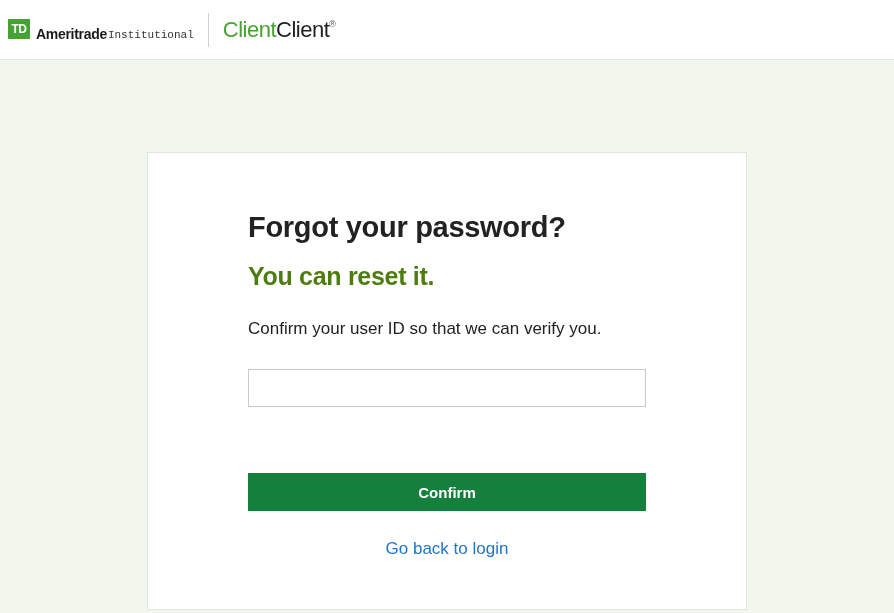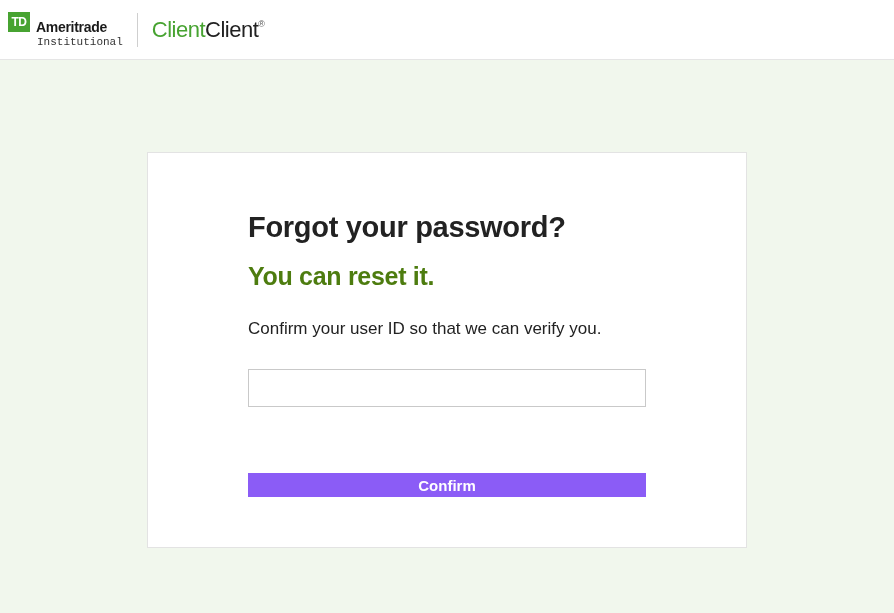--- a/index.html
+++ b/index.html
@@ -35,21 +35,21 @@
       color: #fff;
       font-weight: 700;
       font-size: 12px;
       display: flex;
       align-items: center;
       justify-content: center;
       letter-spacing: -0.5px;
     }
     .td-text-wrap {
       display: flex;
-      flex-direction: column;
+      flex-direction: row;
       line-height: 1;
       margin-top: 8px;
     }
     .ameritrade {
       font-weight: 800;
       font-size: 14px;
       color: #1a1a1a;
       letter-spacing: -0.3px;
     }
     .institutional {
@@ -120,22 +120,22 @@
     .input {
       width: 100%;
       height: 38px;
       border: 1px solid #c9c9c9;
       padding: 6px 10px;
       font-size: 15px;
       outline: none;
     }
     .confirm-btn {
       width: 100%;
-      height: 24px;
-      background: #8b5cf6;
+      height: 38px;
+      background: #15803d;
       color: #fff;
       border: none;
       font-size: 15px;
       font-weight: 700;
       margin-top: 66px;
       cursor: pointer;
     }
     .back-link {
       display: block;
       text-align: center;
@@ -164,13 +164,14 @@
     </div>
   </div>
 </div>
 
 <div class="card">
   <h1 class="heading1">Forgot your password?</h1>
   <h2 class="heading2">You can reset it.</h2>
   <p class="subtext">Confirm your user ID so that we can verify you.</p>
   <input type="text" class="input" style="">
   <button class="confirm-btn">Confirm</button>
+  <a class="back-link">Go back to login</a>
 </div>
 
 </body></html>

